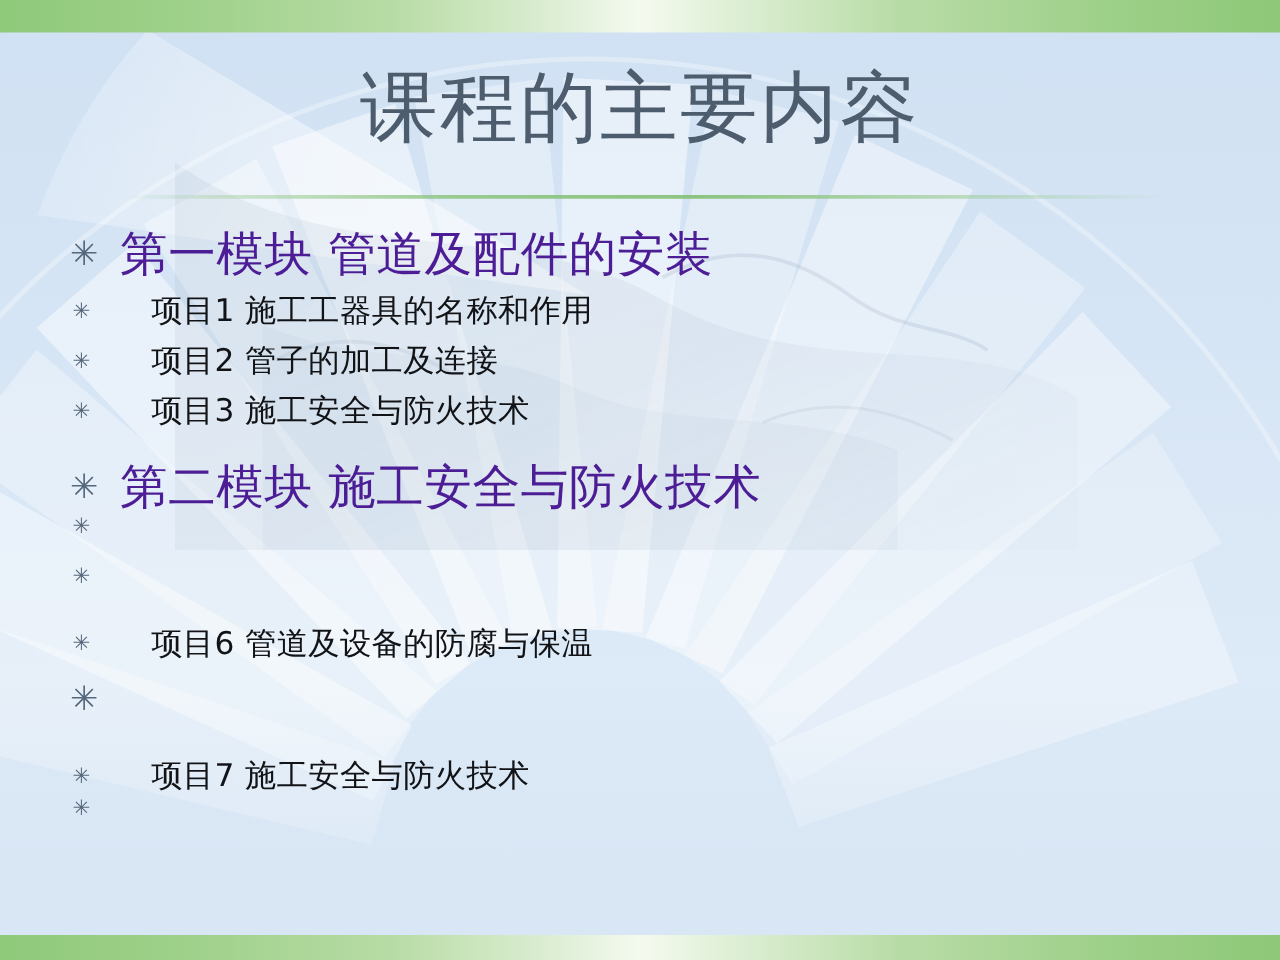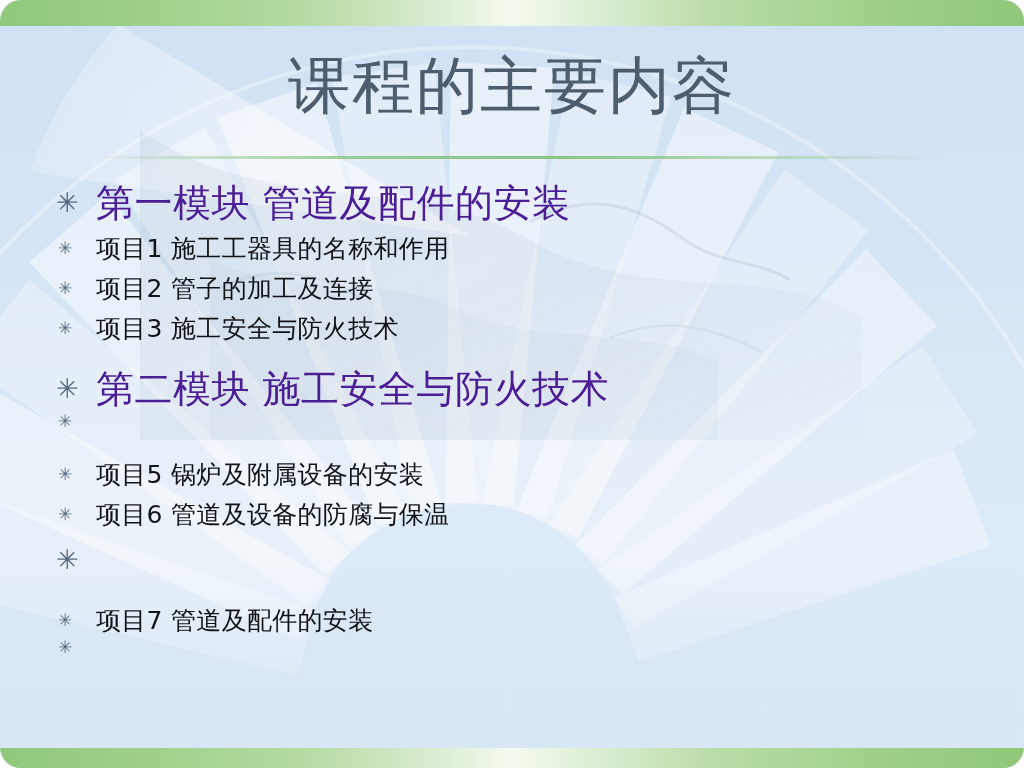--- a/index.html
+++ b/index.html
@@ -10,21 +10,20 @@
   body {
     font-family: "DejaVu Sans", "Liberation Sans", sans-serif;
   }
 
   #slide {
     position: relative;
     width: 1024px;
     height: 768px;
     overflow: hidden;
     background: #d4e2f2;
-    border-radius: 21px;
   }
 
   
   .bg-tint {
     position: absolute;
     inset: 0;
     background:
       linear-gradient(180deg,
         rgba(208,225,243,1) 0%,
         rgba(214,229,245,1) 35%,
@@ -153,20 +152,21 @@
     position: relative;
     top: -3px;
   }
   .row.lvl2 .txt {
     font-size: 25px;
     line-height: 38px;
     color: #111316;
     font-weight: 400;
     white-space: nowrap;
     letter-spacing: 0.3px;
+    margin-left: 25px;
   }
 
   .gap-after-group { height: 14px; }
 </style>
 </head>
 <body>
 
 <div id="slide">
 
   <div class="bg-tint"></div>
@@ -318,37 +318,36 @@
     <div class="module">
       <div class="row lvl1">
         <span class="bullet">✳</span>
         <span class="txt">第二模块 施工安全与防火技术</span>
       </div>
       <div class="row lvl2">
         <span class="bullet">✳</span>
       </div>
       <div class="row lvl2">
         <span class="bullet">✳</span>
-        <span class="txt">项目5 锅炉及附属设备的安装</span>
       </div>
       <div class="row lvl2">
         <span class="bullet">✳</span>
         <span class="txt">项目6 管道及设备的防腐与保温</span>
       </div>
     </div>
 
     <div class="gap-after-group"></div>
 
     <div class="module">
       <div class="row lvl1">
         <span class="bullet">✳</span>
       </div>
       <div class="row lvl2">
         <span class="bullet">✳</span>
-        <span class="txt">项目7 管道及配件的安装</span>
+        <span class="txt">项目7 施工安全与防火技术</span>
       </div>
       <div class="row lvl2">
         <span class="bullet">✳</span>
       </div>
     </div>
 
   </div>
 </div>
 
 </body></html>

